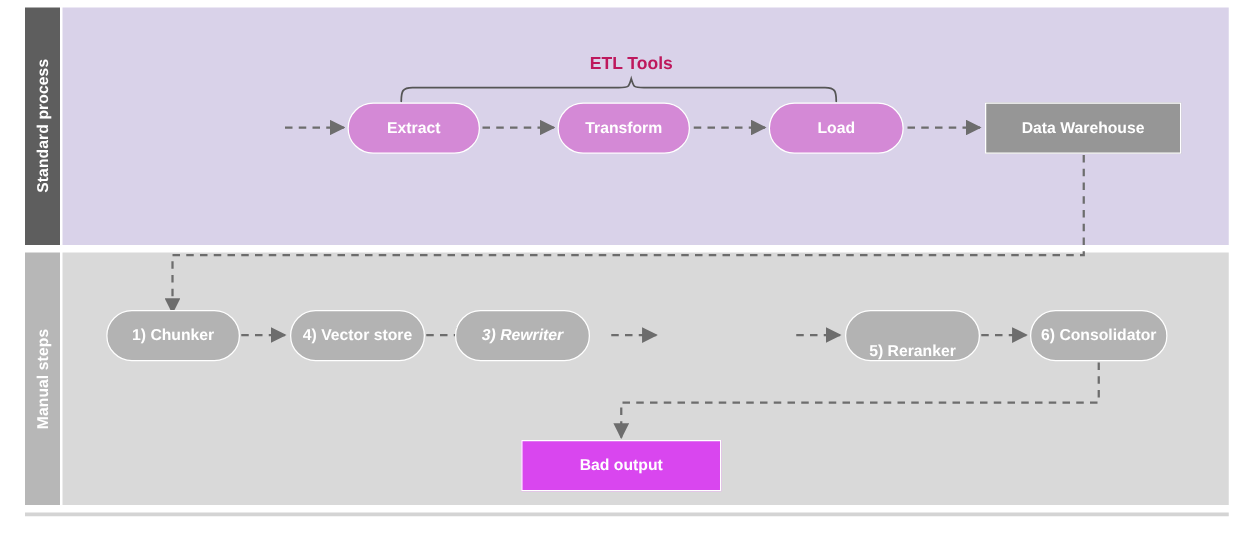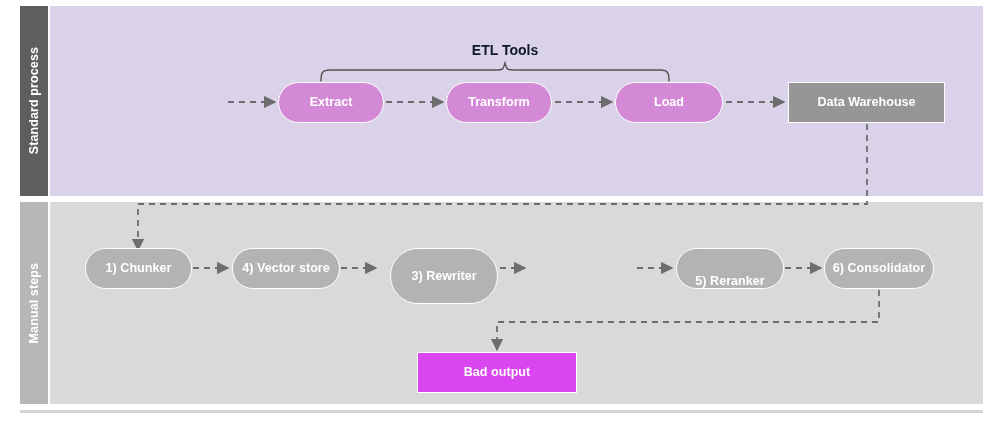--- a/index.html
+++ b/index.html
@@ -82,21 +82,21 @@
   }
 
   
   #etl-label {
     position: absolute;
     left: 420px; top: 42px;
     width: 170px;
     text-align: center;
     font-size: 14px;
     font-weight: bold;
-    color: #0f172a;
+    color: #be185d;
   }
 </style>
 </head>
 <body>
 
 <div id="canvas">
 
   <div class="lane-label" id="lane-top-label">
     <span class="vtext">Standard process</span>
   </div>
@@ -163,21 +163,21 @@
   </div>
 
   <div class="node pill n-gray-mid" style="left:85px; top:248px; width:107px; height:41px;">
     <span>1) Chunker</span>
   </div>
 
   <div class="node pill n-gray-mid" style="left:232px; top:248px; width:108px; height:41px;">
     <span>4) Vector store</span>
   </div>
 
-  <div class="node pill n-gray-mid" style="left:390px; top:248px; width:108px; height:56px;">
+  <div class="node pill n-gray-mid" style="left:364px; top:248px; width:108px; height:41px;font-style:italic;">
     <span>3) Rewriter</span>
   </div>
 
 
   <div class="node pill n-gray-mid" style="left:676px; top:248px; width:108px; height:41px;align-items:flex-end;">
     <span>5) Reranker</span>
   </div>
 
   <div class="node pill n-gray-mid" style="left:824px; top:248px; width:110px; height:41px;">
     <span>6) Consolidator</span>

